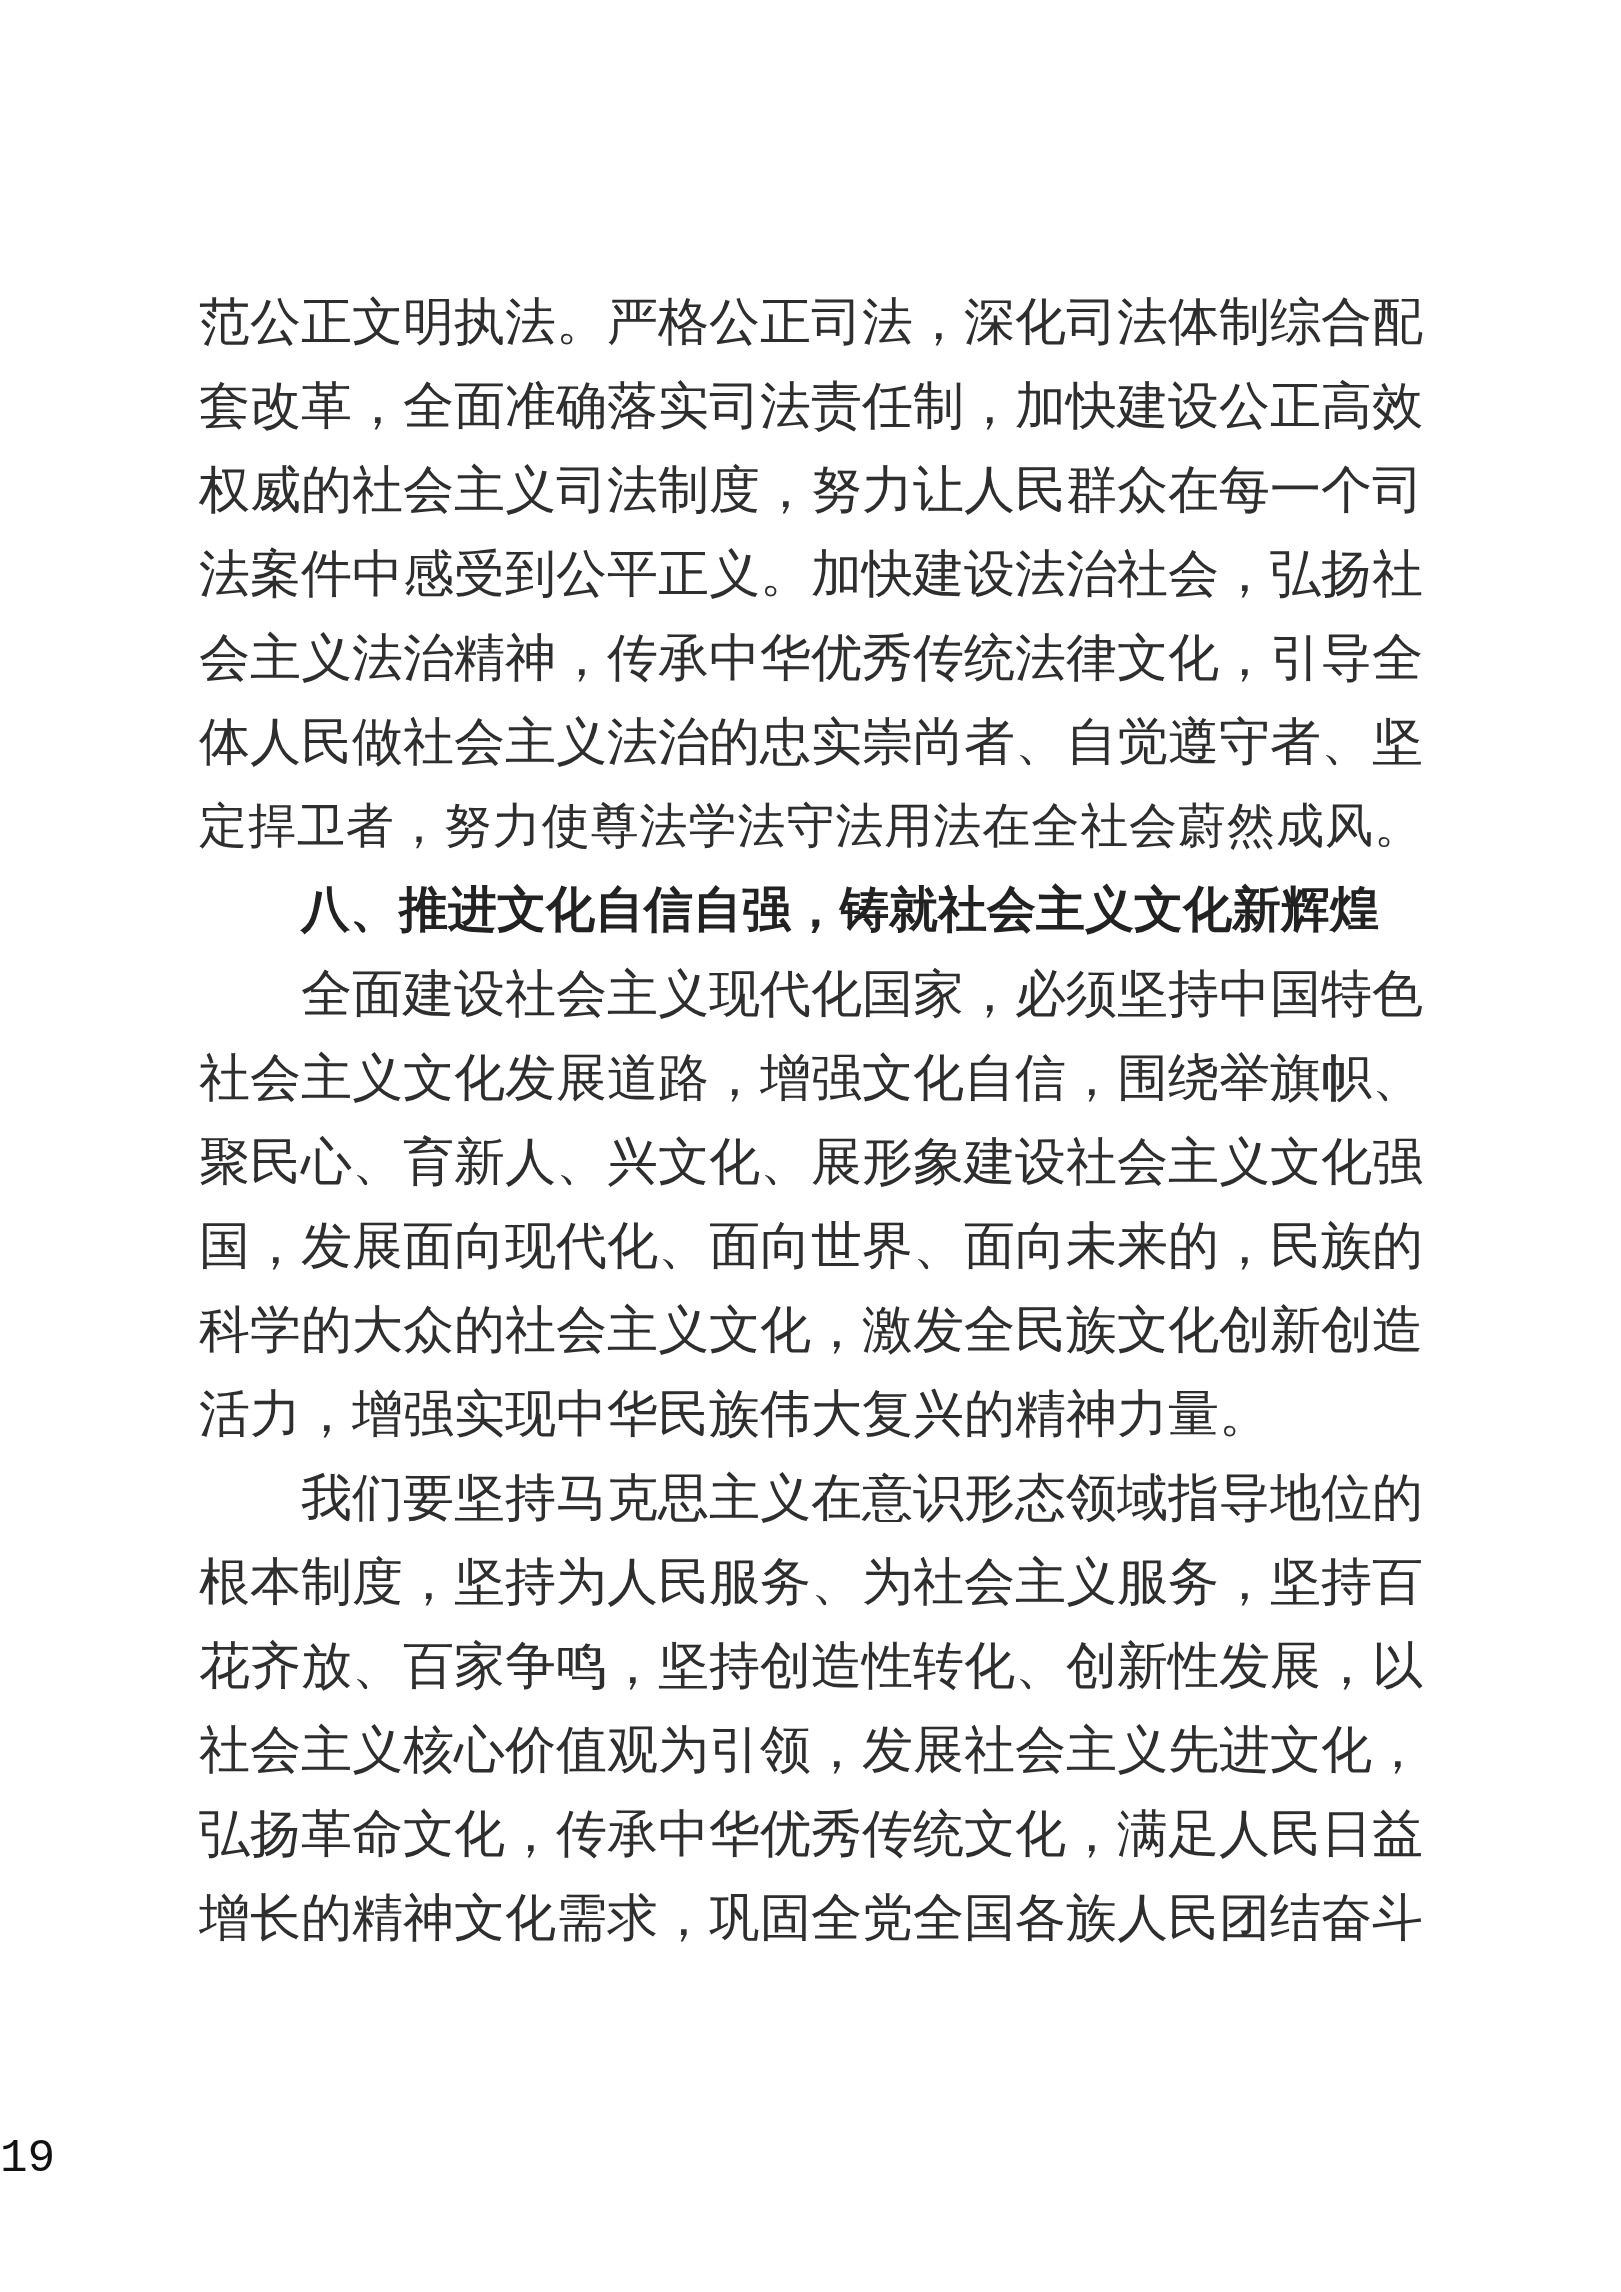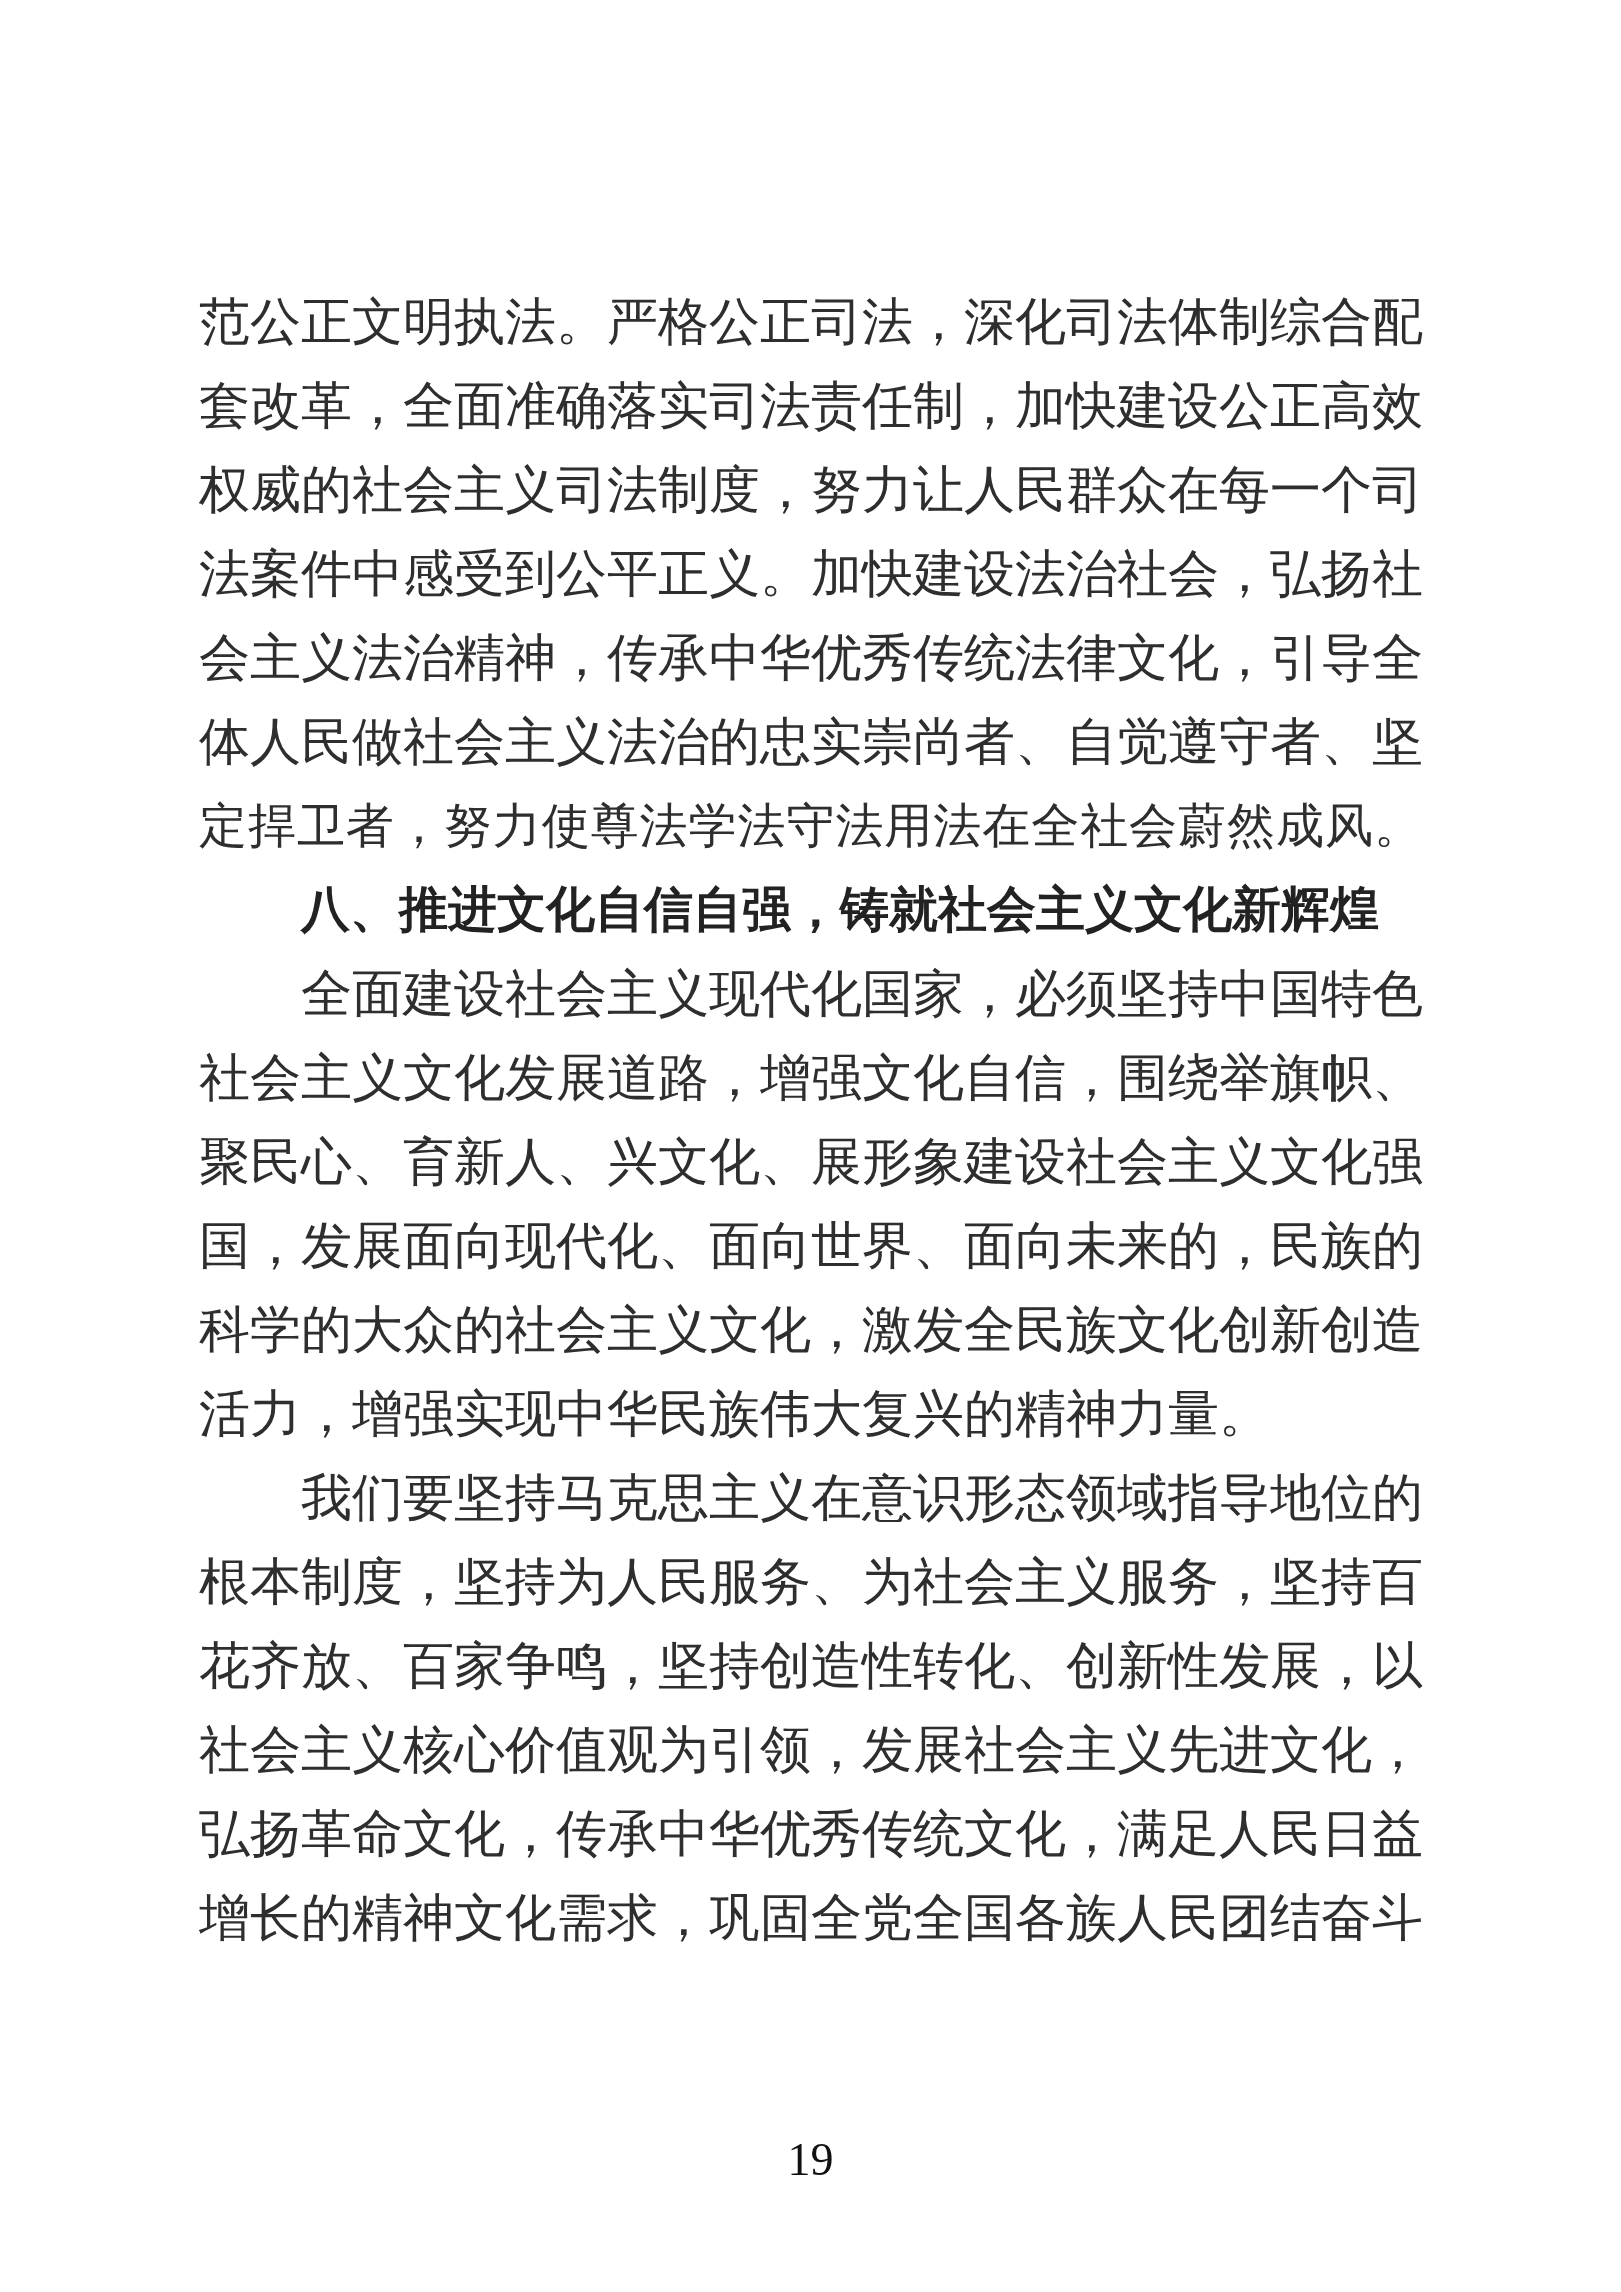--- a/index.html
+++ b/index.html
@@ -36,24 +36,24 @@
   .line.heading {
     font-family: "Liberation Sans", sans-serif;
     font-weight: 700;
     color: #222222;
   }
   .page-number {
     position: absolute;
     left: 0;
     top: 2133px;
     width: 100%;
-    text-align: center;
+    text-align: left;
     font-size: 46px;
     color: #111111;
-    font-family: Liberation Serif, serif;
+    font-family: Liberation Mono, monospace;
   }
 </style>
 </head>
 <body>
 
 <div class="page">
   <main class="text-block">
       <div class="line flush">
         <span>范</span>
         <span>公</span>

